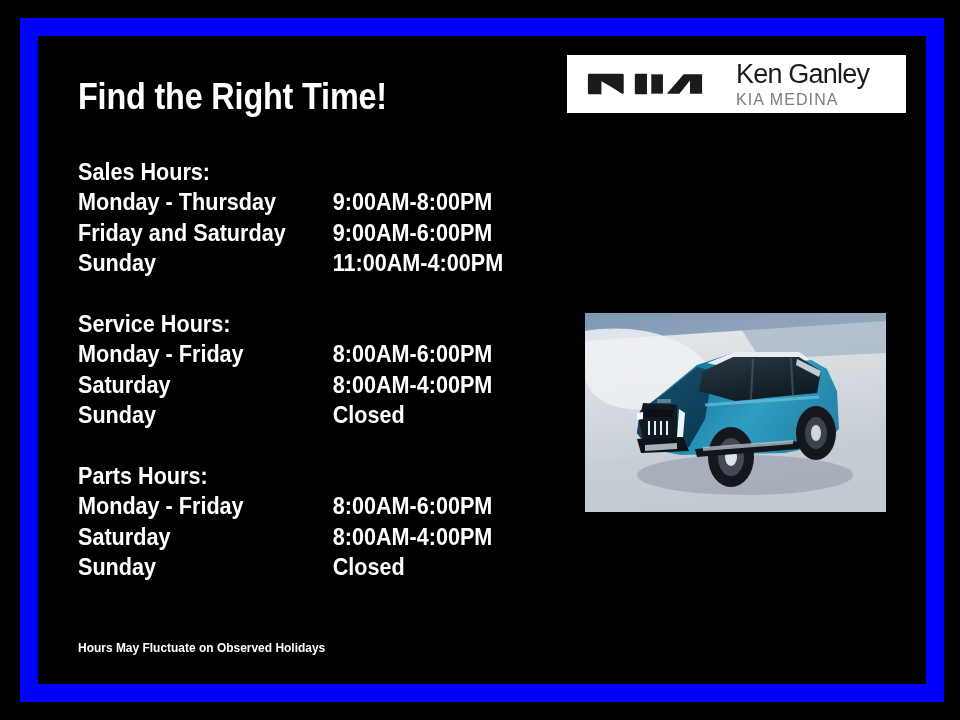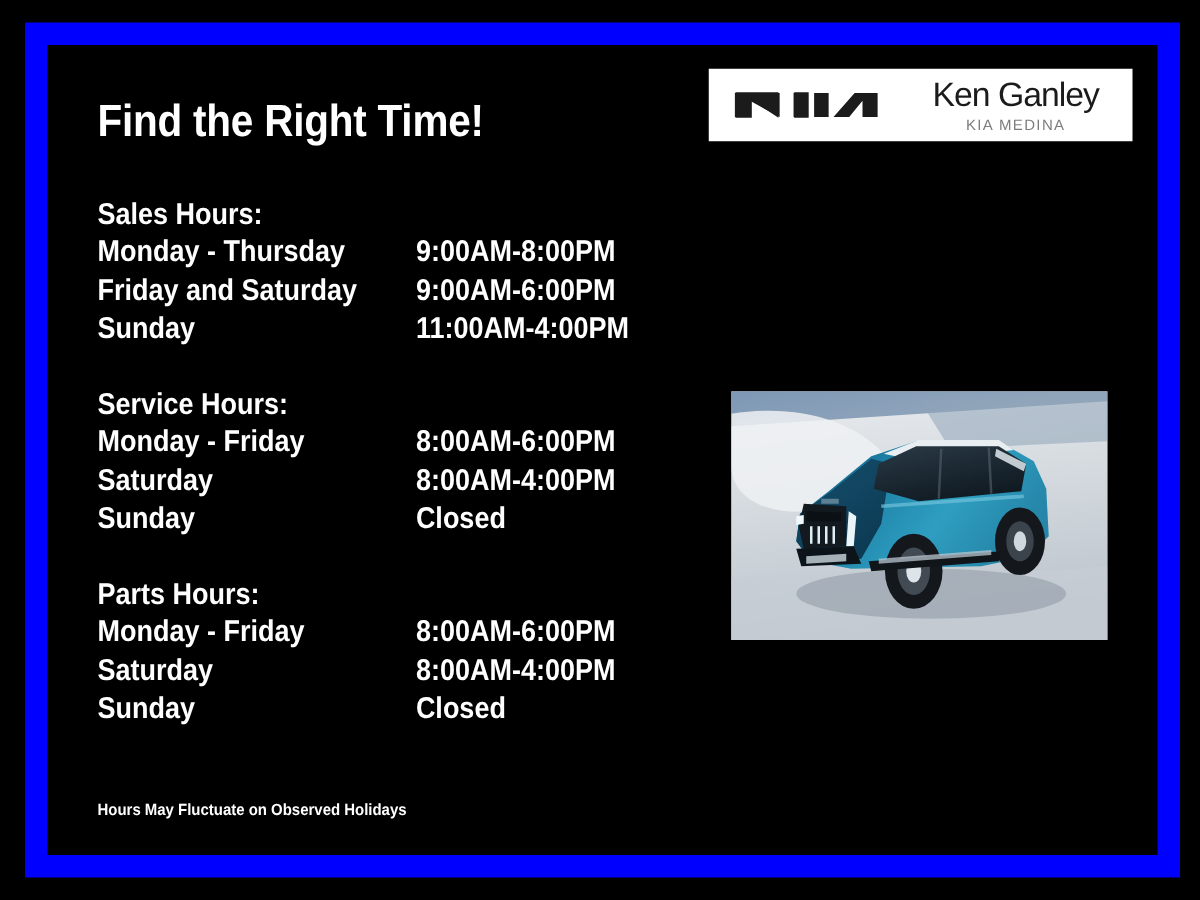--- a/index.html
+++ b/index.html
@@ -97,21 +97,20 @@
   
   .logo-box {
     position: absolute;
     left: 567px;
     top: 55px;
     width: 339px;
     height: 58px;
     background: #ffffff;
     display: flex;
     align-items: center;
-    gap: 10px;
   }
   .kia-mark {
     margin-left: 19px;
     width: 118px;
     height: 30px;
     flex: none;
   }
   .logo-text {
     margin-left: 32px;
     display: flex;
@@ -120,25 +119,24 @@
     line-height: 1;
   }
   .logo-name {
     font-size: 27px;
     color: #1b1b1b;
     letter-spacing: -0.8px;
     white-space: nowrap;
   }
   .logo-sub {
     margin-top: 4px;
-    font-size: 12px;
+    font-size: 16px;
     color: #7d7d7d;
     letter-spacing: 1.1px;
     white-space: nowrap;
-    text-align: center;
   }
   
   .car-photo {
     position: absolute;
     left: 585px;
     top: 313px;
     width: 301px;
     height: 199px;
     overflow: hidden;
     background: #b9c3ce;

